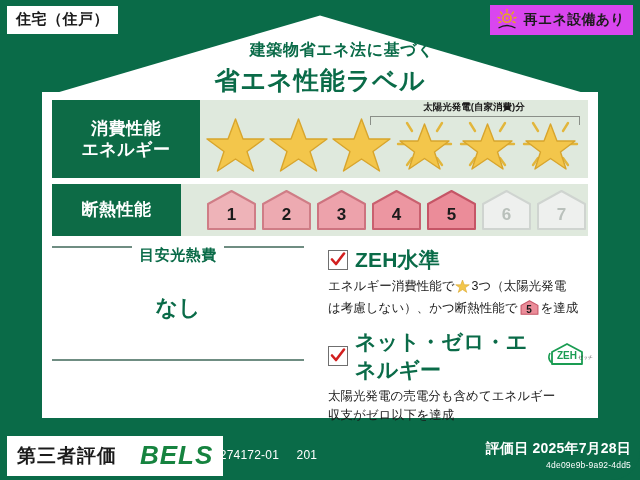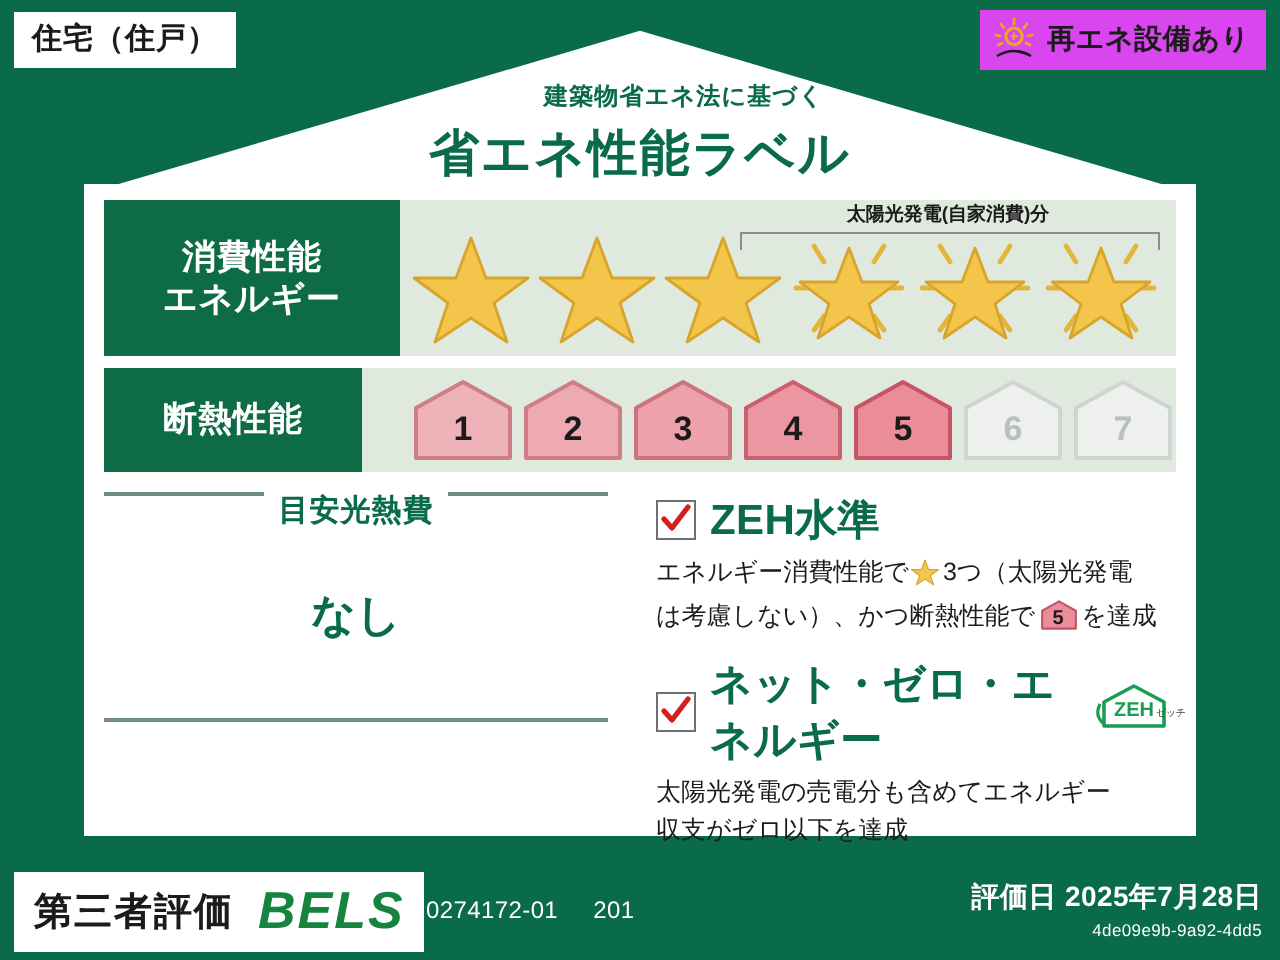--- a/index.html
+++ b/index.html
@@ -39,21 +39,21 @@
   }
   .body-white{
     position:absolute;left:42px;top:92px;width:556px;height:326px;
     background:#ffffff;z-index:2;
   }
 
   
   .title-block{
     position:absolute;left:0;top:40px;width:640px;text-align:center;z-index:5;
   }
-  .title-sub{font-size:12px;font-weight:bold;color:#0a6b48;letter-spacing:.6px;padding-left:44px;}
+  .title-sub{font-size:16px;font-weight:bold;color:#0a6b48;letter-spacing:.6px;padding-left:44px;}
   .title-main{font-size:25px;font-weight:bold;color:#0a6b48;letter-spacing:1px;margin-top:3px;}
 
   
   .content{
     position:absolute;left:52px;top:100px;width:536px;z-index:5;
   }
 
   
   .perf-row{display:flex;align-items:stretch;}
   .perf-key{
@@ -139,21 +139,21 @@
   .zeh-logo .cap{
     position:absolute;left:32px;top:13px;font-size:5px;color:#3a3a3a;letter-spacing:-.2px;white-space:nowrap;
   }
 
   
   .footer{
     position:absolute;left:0;bottom:0;width:640px;height:52px;z-index:6;
   }
   .bels-box{
     position:absolute;left:7px;top:8px;background:#ffffff;
-    padding:4px 10px 5px;display:flex;align-items:center;gap:12px;
+    padding:4px 10px 5px;display:flex;align-items:center;gap:23px;
   }
   .bels-box .third{font-size:19px;font-weight:bold;color:#1b1b1b;letter-spacing:1px;}
   .bels-box .bels{font-size:26px;font-weight:bold;color:#16833f;letter-spacing:1px;font-style:italic;}
   .cert-no{
     position:absolute;left:213px;top:20px;color:#ffffff;font-size:12px;letter-spacing:.2px;
   }
   .cert-no .unit{margin-left:14px;}
   .eval{
     position:absolute;right:9px;top:12px;text-align:right;color:#ffffff;
   }

